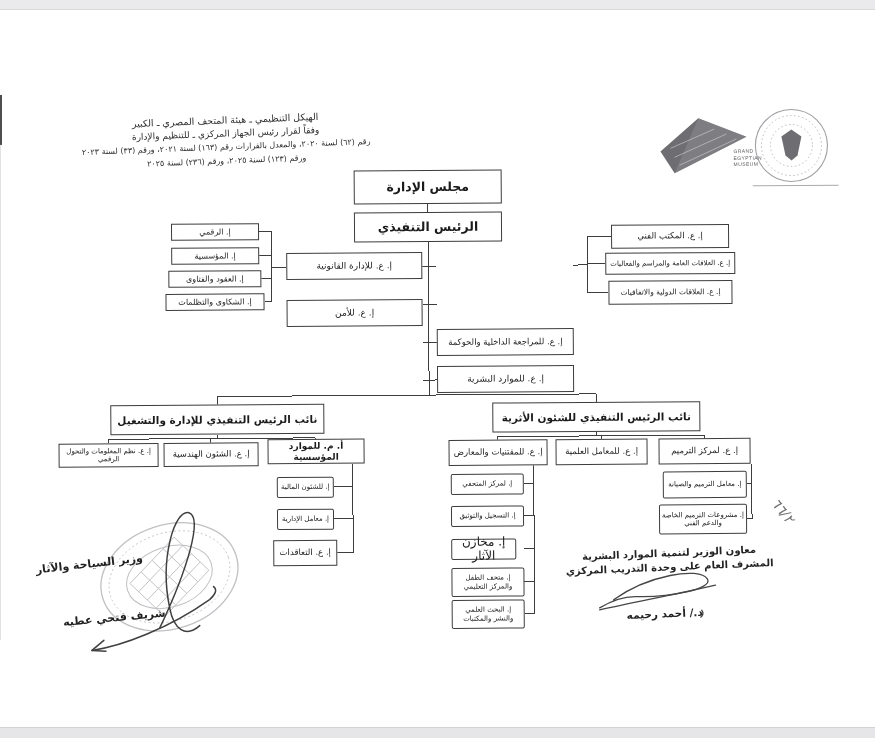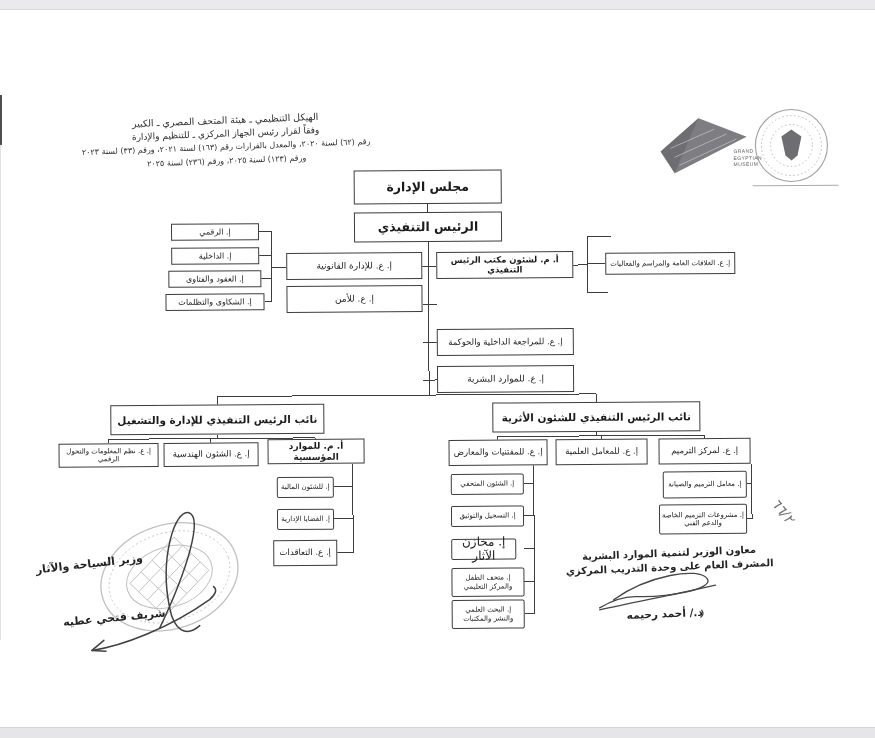--- a/index.html
+++ b/index.html
@@ -97,53 +97,54 @@
     <path d="M217,433 V437 M108,437 H315 M108,437 V441 M210,437 V441 M315,437 V438"></path>
     <path d="M352,463 V552 M333,486 H352 M333,518 H352 M336,552 H352"></path>
     <path d="M596,433 V437 M497,437 H704 M497,437 V440 M601,437 V440 M704,437 V440"></path>
     <path d="M533,466 V614 M523,484 H533 M523,516 H533 M523,549 H533 M523,582 H533 M523,614 H533"></path>
     <path d="M751,466 V521 M746,486 H751 M746,521 H751"></path>
   </svg>
 
   <div class="node bold" style="left:355px;top:170px;width:148px;height:34px;font-size:12.5px">مجلس الإدارة</div>
   <div class="node bold" style="left:355px;top:212px;width:148px;height:30px;font-size:12.5px">الرئيس التنفيذي</div>
 
-  <div class="node bold" style="left:437px;top:252px;width:137px;height:27px;font-size:8.5px">أ. م. لشئون مكتب الرئيس التنفيذي</div>
   <div class="node" style="left:437px;top:329px;width:137px;height:27px;font-size:8.5px">إ. ع. للمراجعة الداخلية والحوكمة</div>
   <div class="node" style="left:437px;top:366px;width:137px;height:27px;font-size:9px">إ. ع. للموارد البشرية</div>
 
   <div class="node" style="left:287px;top:252px;width:136px;height:27px;font-size:9px">إ. ع. للإدارة القانونية</div>
-  <div class="node" style="left:287px;top:285px;width:136px;height:27px;font-size:9px">إ. ع. للأمن</div>
+  <div class="node" style="left:287px;top:299px;width:136px;height:27px;font-size:9px">إ. ع. للأمن</div>
 
+  <div class="node" style="left:612px;top:226px;width:118px;height:24px;font-size:8.5px">إ. ع. المكتب الفني</div>
   <div class="node" style="left:606px;top:254px;width:130px;height:22px;font-size:7px">إ. ع. العلاقات العامة والمراسم والفعاليات</div>
+  <div class="node" style="left:609px;top:282px;width:124px;height:24px;font-size:7.5px">إ. ع. العلاقات الدولية والاتفاقيات</div>
 
   <div class="node" style="left:172px;top:222px;width:88px;height:17px;font-size:8px">إ. الرقمي</div>
-  <div class="node" style="left:172px;top:246px;width:88px;height:17px;font-size:8px">إ. الداخلية</div>
+  <div class="node" style="left:172px;top:246px;width:88px;height:17px;font-size:8px">إ. المؤسسية</div>
   <div class="node" style="left:169px;top:269px;width:93px;height:17px;font-size:8px">إ. العقود والفتاوى</div>
   <div class="node" style="left:166px;top:292px;width:99px;height:17px;font-size:8px">إ. الشكاوى والتظلمات</div>
 
   <div class="node bold" style="left:110px;top:403px;width:214px;height:30px;font-size:10.5px">نائب الرئيس التنفيذي للإدارة والتشغيل</div>
   <div class="node bold" style="left:492px;top:403px;width:208px;height:30px;font-size:10.5px">نائب الرئيس التنفيذي للشئون الأثرية</div>
 
   <div class="node" style="left:58px;top:441px;width:100px;height:24px;font-size:7px">إ. ع. نظم المعلومات والتحول الرقمي</div>
   <div class="node" style="left:163px;top:441px;width:95px;height:24px;font-size:8.5px">إ. ع. الشئون الهندسية</div>
   <div class="node bold" style="left:267px;top:438px;width:97px;height:25px;font-size:9px">أ. م. للموارد المؤسسية</div>
 
   <div class="node rounded" style="left:276px;top:476px;width:57px;height:21px;font-size:7px">إ. للشئون المالية</div>
-  <div class="node rounded" style="left:276px;top:508px;width:57px;height:21px;font-size:7px">إ. القضايا الإدارية</div>
+  <div class="node rounded" style="left:276px;top:508px;width:57px;height:21px;font-size:7px">إ. معامل الإدارية</div>
   <div class="node" style="left:272px;top:539px;width:64px;height:26px;font-size:8.5px">إ. ع. التعاقدات</div>
 
   <div class="node" style="left:448px;top:440px;width:99px;height:26px;font-size:8.5px">إ. ع. للمقتنيات والمعارض</div>
   <div class="node" style="left:555px;top:440px;width:92px;height:26px;font-size:8.5px">إ. ع. للمعامل العلمية</div>
   <div class="node" style="left:658px;top:440px;width:92px;height:26px;font-size:8.5px">إ. ع. لمركز الترميم</div>
 
   <div class="node rounded" style="left:662px;top:473px;width:84px;height:27px;font-size:7px">إ. معامل الترميم والصيانة</div>
   <div class="node rounded" style="left:658px;top:506px;width:88px;height:30px;font-size:7px">إ. مشروعات الترميم الخاصة والدعم الفني</div>
 
-  <div class="node rounded" style="left:450px;top:474px;width:73px;height:21px;font-size:7px">إ. الشئون المتحفي</div>
+  <div class="node rounded" style="left:450px;top:474px;width:73px;height:21px;font-size:7px">إ. لمركز المتحفي</div>
   <div class="node rounded" style="left:450px;top:506px;width:73px;height:21px;font-size:7px">إ. التسجيل والتوثيق</div>
   <div class="node rounded" style="left:450px;top:539px;width:65px;height:21px;font-size:12px">إ. مخازن الآثار</div>
   <div class="node rounded" style="left:450px;top:568px;width:73px;height:29px;font-size:7px">إ. متحف الطفل والمركز التعليمي</div>
   <div class="node rounded" style="left:450px;top:600px;width:73px;height:29px;font-size:7px">إ. البحث العلمي والنشر والمكتبات</div>
 
   <svg class="layer" width="875" height="738">
     <g transform="rotate(-18 168 575)" stroke="#a6a6ac" fill="none" opacity="0.7">
       <ellipse cx="168" cy="575" rx="70" ry="52" stroke-width="1.3"></ellipse>
       <ellipse cx="168" cy="575" rx="62" ry="44" stroke-width="0.8" stroke-dasharray="2 2.5"></ellipse>
       <ellipse cx="168" cy="575" rx="44" ry="30" stroke-width="1"></ellipse>

